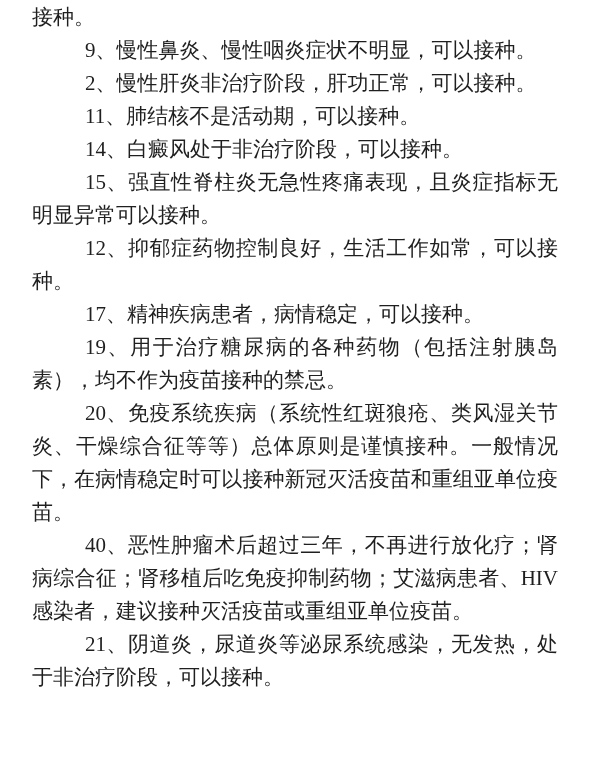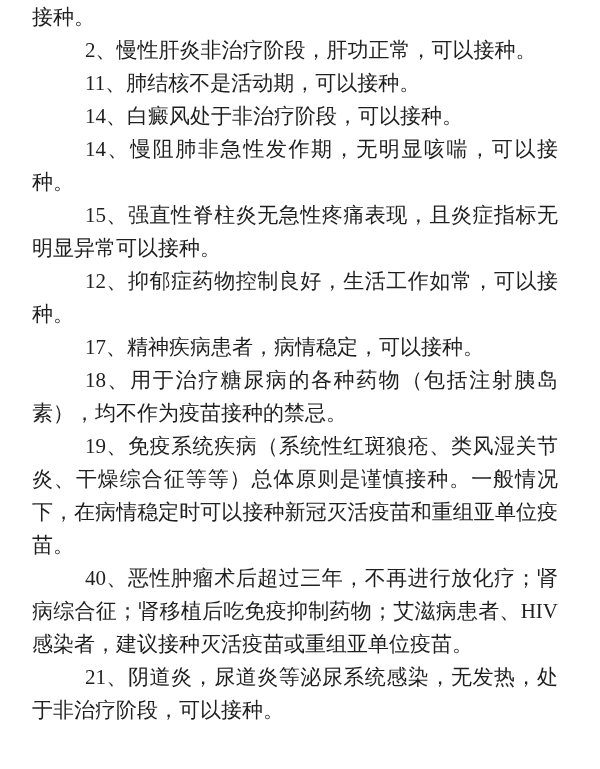--- a/index.html
+++ b/index.html
@@ -28,25 +28,25 @@
   }
   .page p.cont {
     text-indent: 0;
   }
 </style>
 </head>
 <body>
 
 <div class="page">
   <p class="cont">接种。</p>
+  <p>9、慢性鼻炎、慢性咽炎症状不明显，可以接种。</p>
   <p>2、慢性肝炎非治疗阶段，肝功正常，可以接种。</p>
   <p>11、肺结核不是活动期，可以接种。</p>
   <p>14、白癜风处于非治疗阶段，可以接种。</p>
-  <p>14、慢阻肺非急性发作期，无明显咳喘，可以接种。</p>
   <p>15、强直性脊柱炎无急性疼痛表现，且炎症指标无明显异常可以接种。</p>
   <p>12、抑郁症药物控制良好，生活工作如常，可以接种。</p>
   <p>17、精神疾病患者，病情稳定，可以接种。</p>
-  <p>18、用于治疗糖尿病的各种药物（包括注射胰岛素），均不作为疫苗接种的禁忌。</p>
-  <p>19、免疫系统疾病（系统性红斑狼疮、类风湿关节炎、干燥综合征等等）总体原则是谨慎接种。一般情况下，在病情稳定时可以接种新冠灭活疫苗和重组亚单位疫苗。</p>
+  <p>19、用于治疗糖尿病的各种药物（包括注射胰岛素），均不作为疫苗接种的禁忌。</p>
+  <p>20、免疫系统疾病（系统性红斑狼疮、类风湿关节炎、干燥综合征等等）总体原则是谨慎接种。一般情况下，在病情稳定时可以接种新冠灭活疫苗和重组亚单位疫苗。</p>
   <p>40、恶性肿瘤术后超过三年，不再进行放化疗；肾病综合征；肾移植后吃免疫抑制药物；艾滋病患者、HIV 感染者，建议接种灭活疫苗或重组亚单位疫苗。</p>
   <p>21、阴道炎，尿道炎等泌尿系统感染，无发热，处于非治疗阶段，可以接种。</p>
 
 </div>
 
 </body></html>

